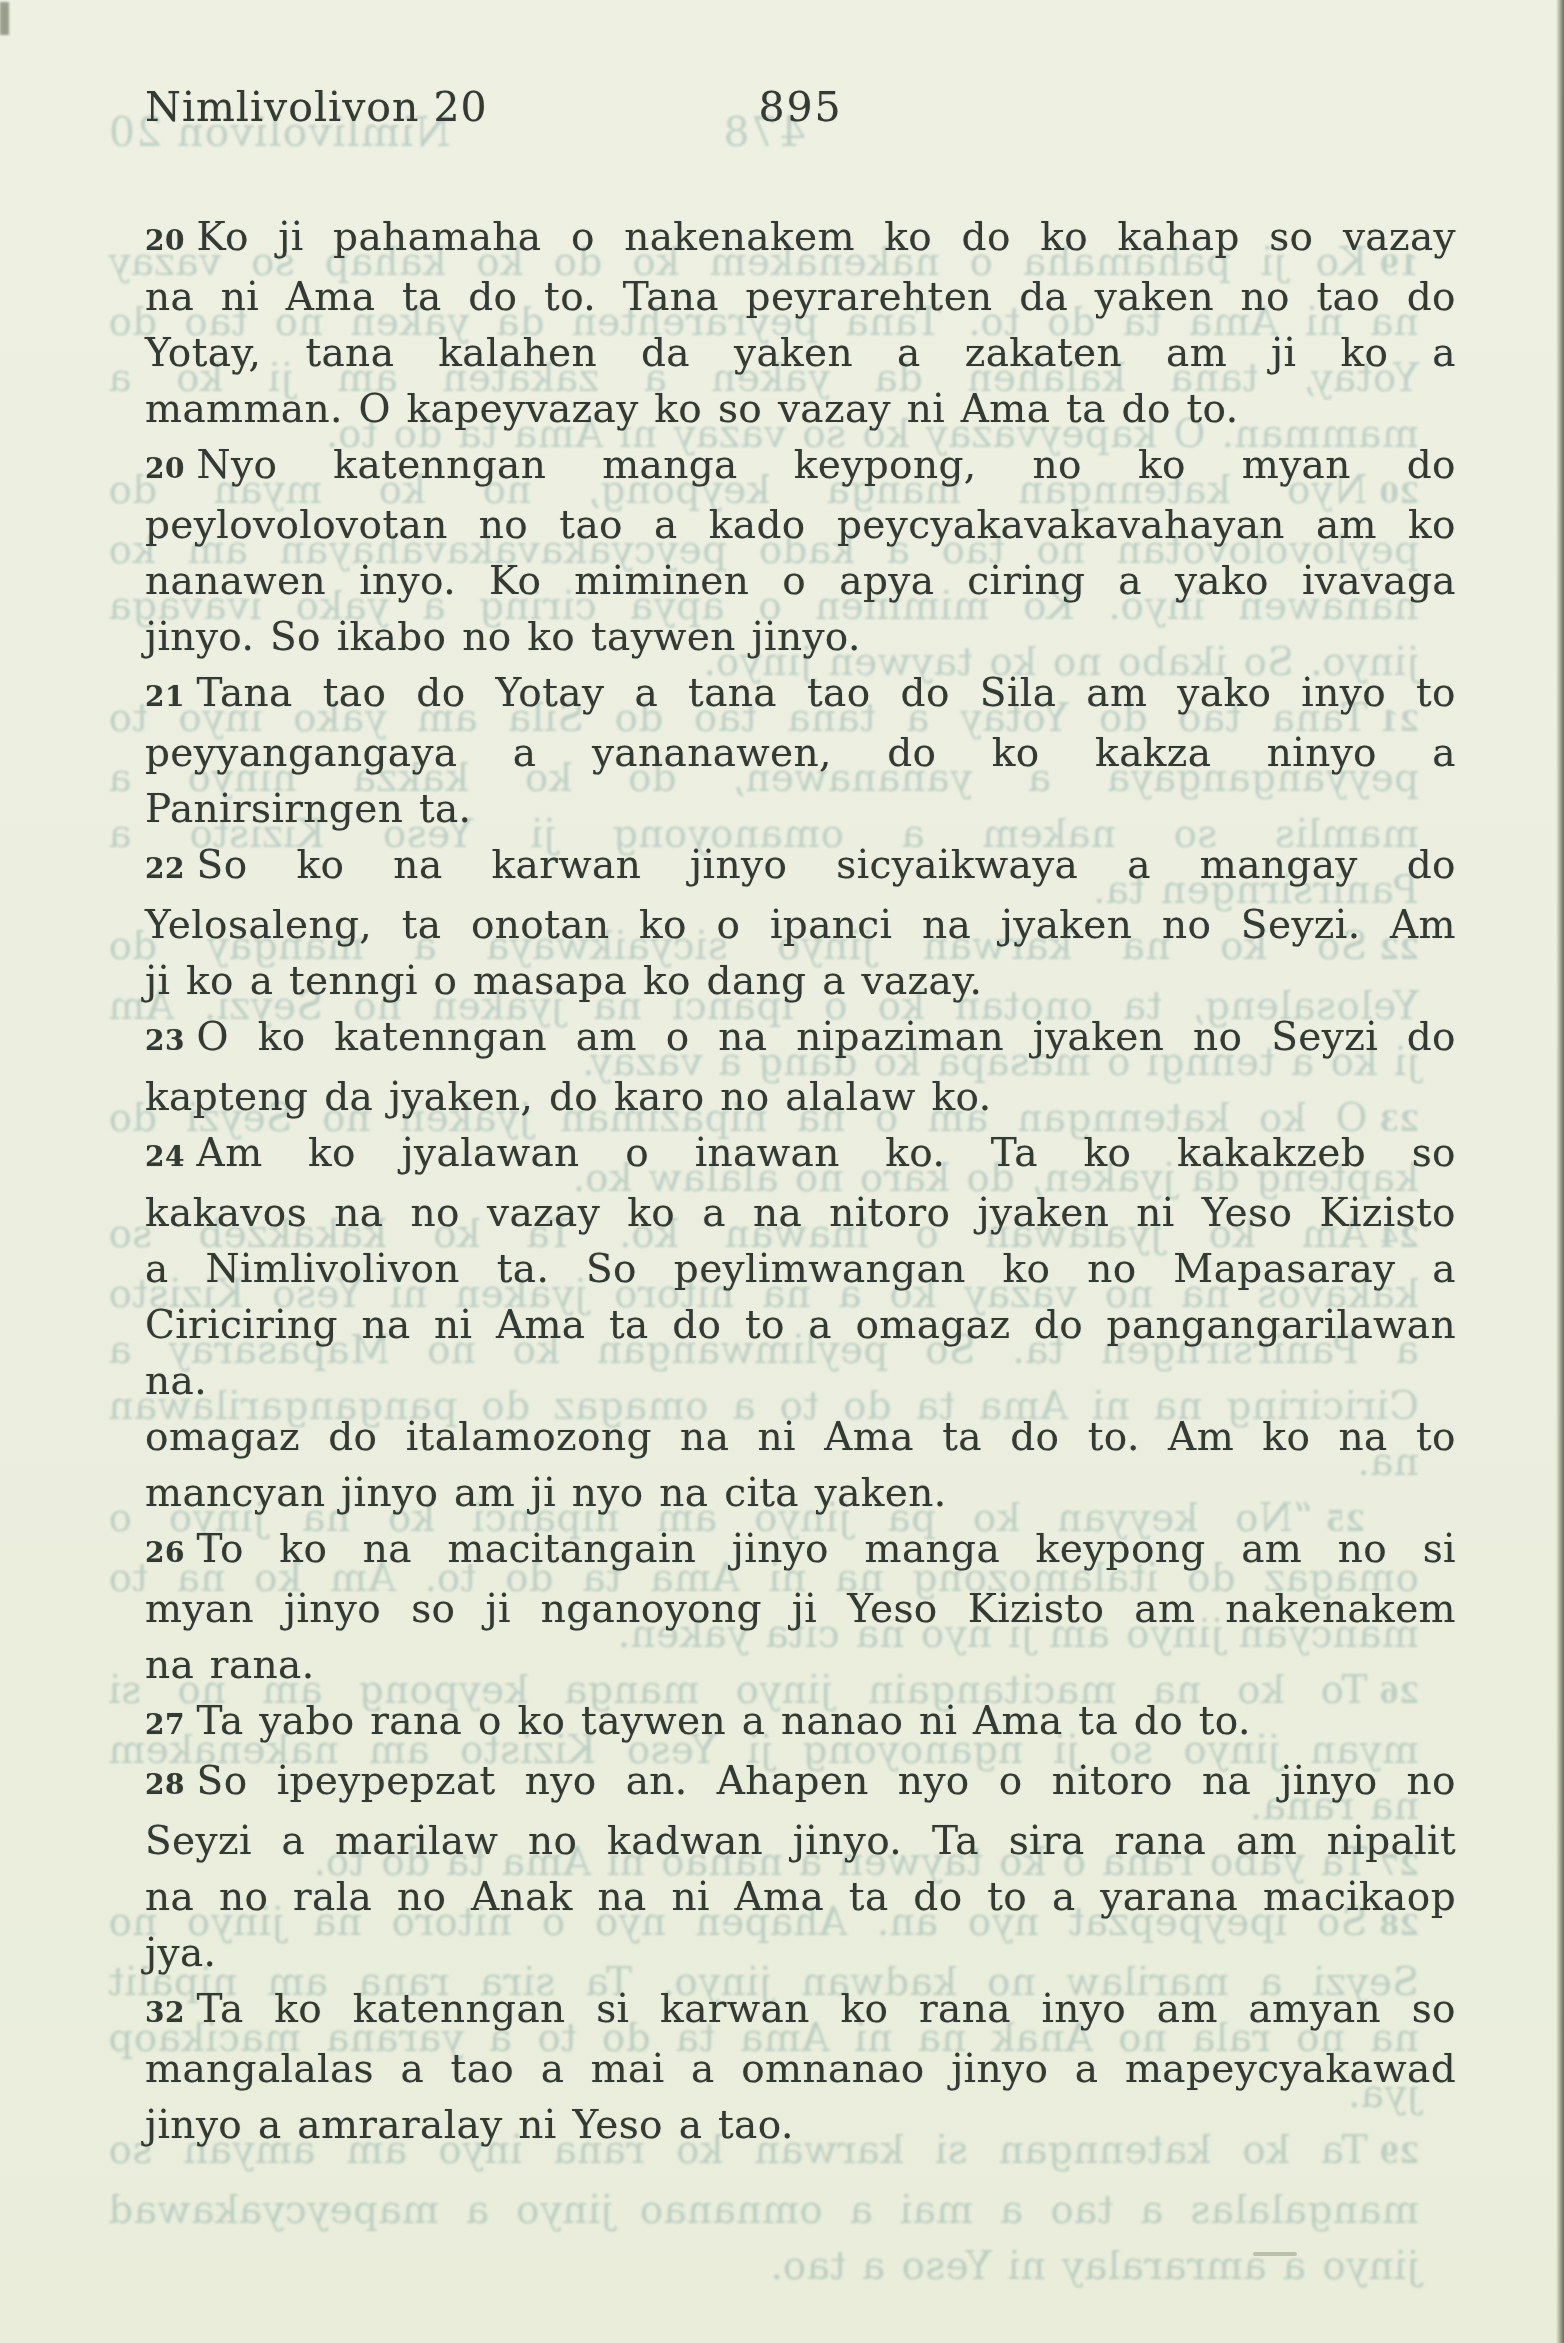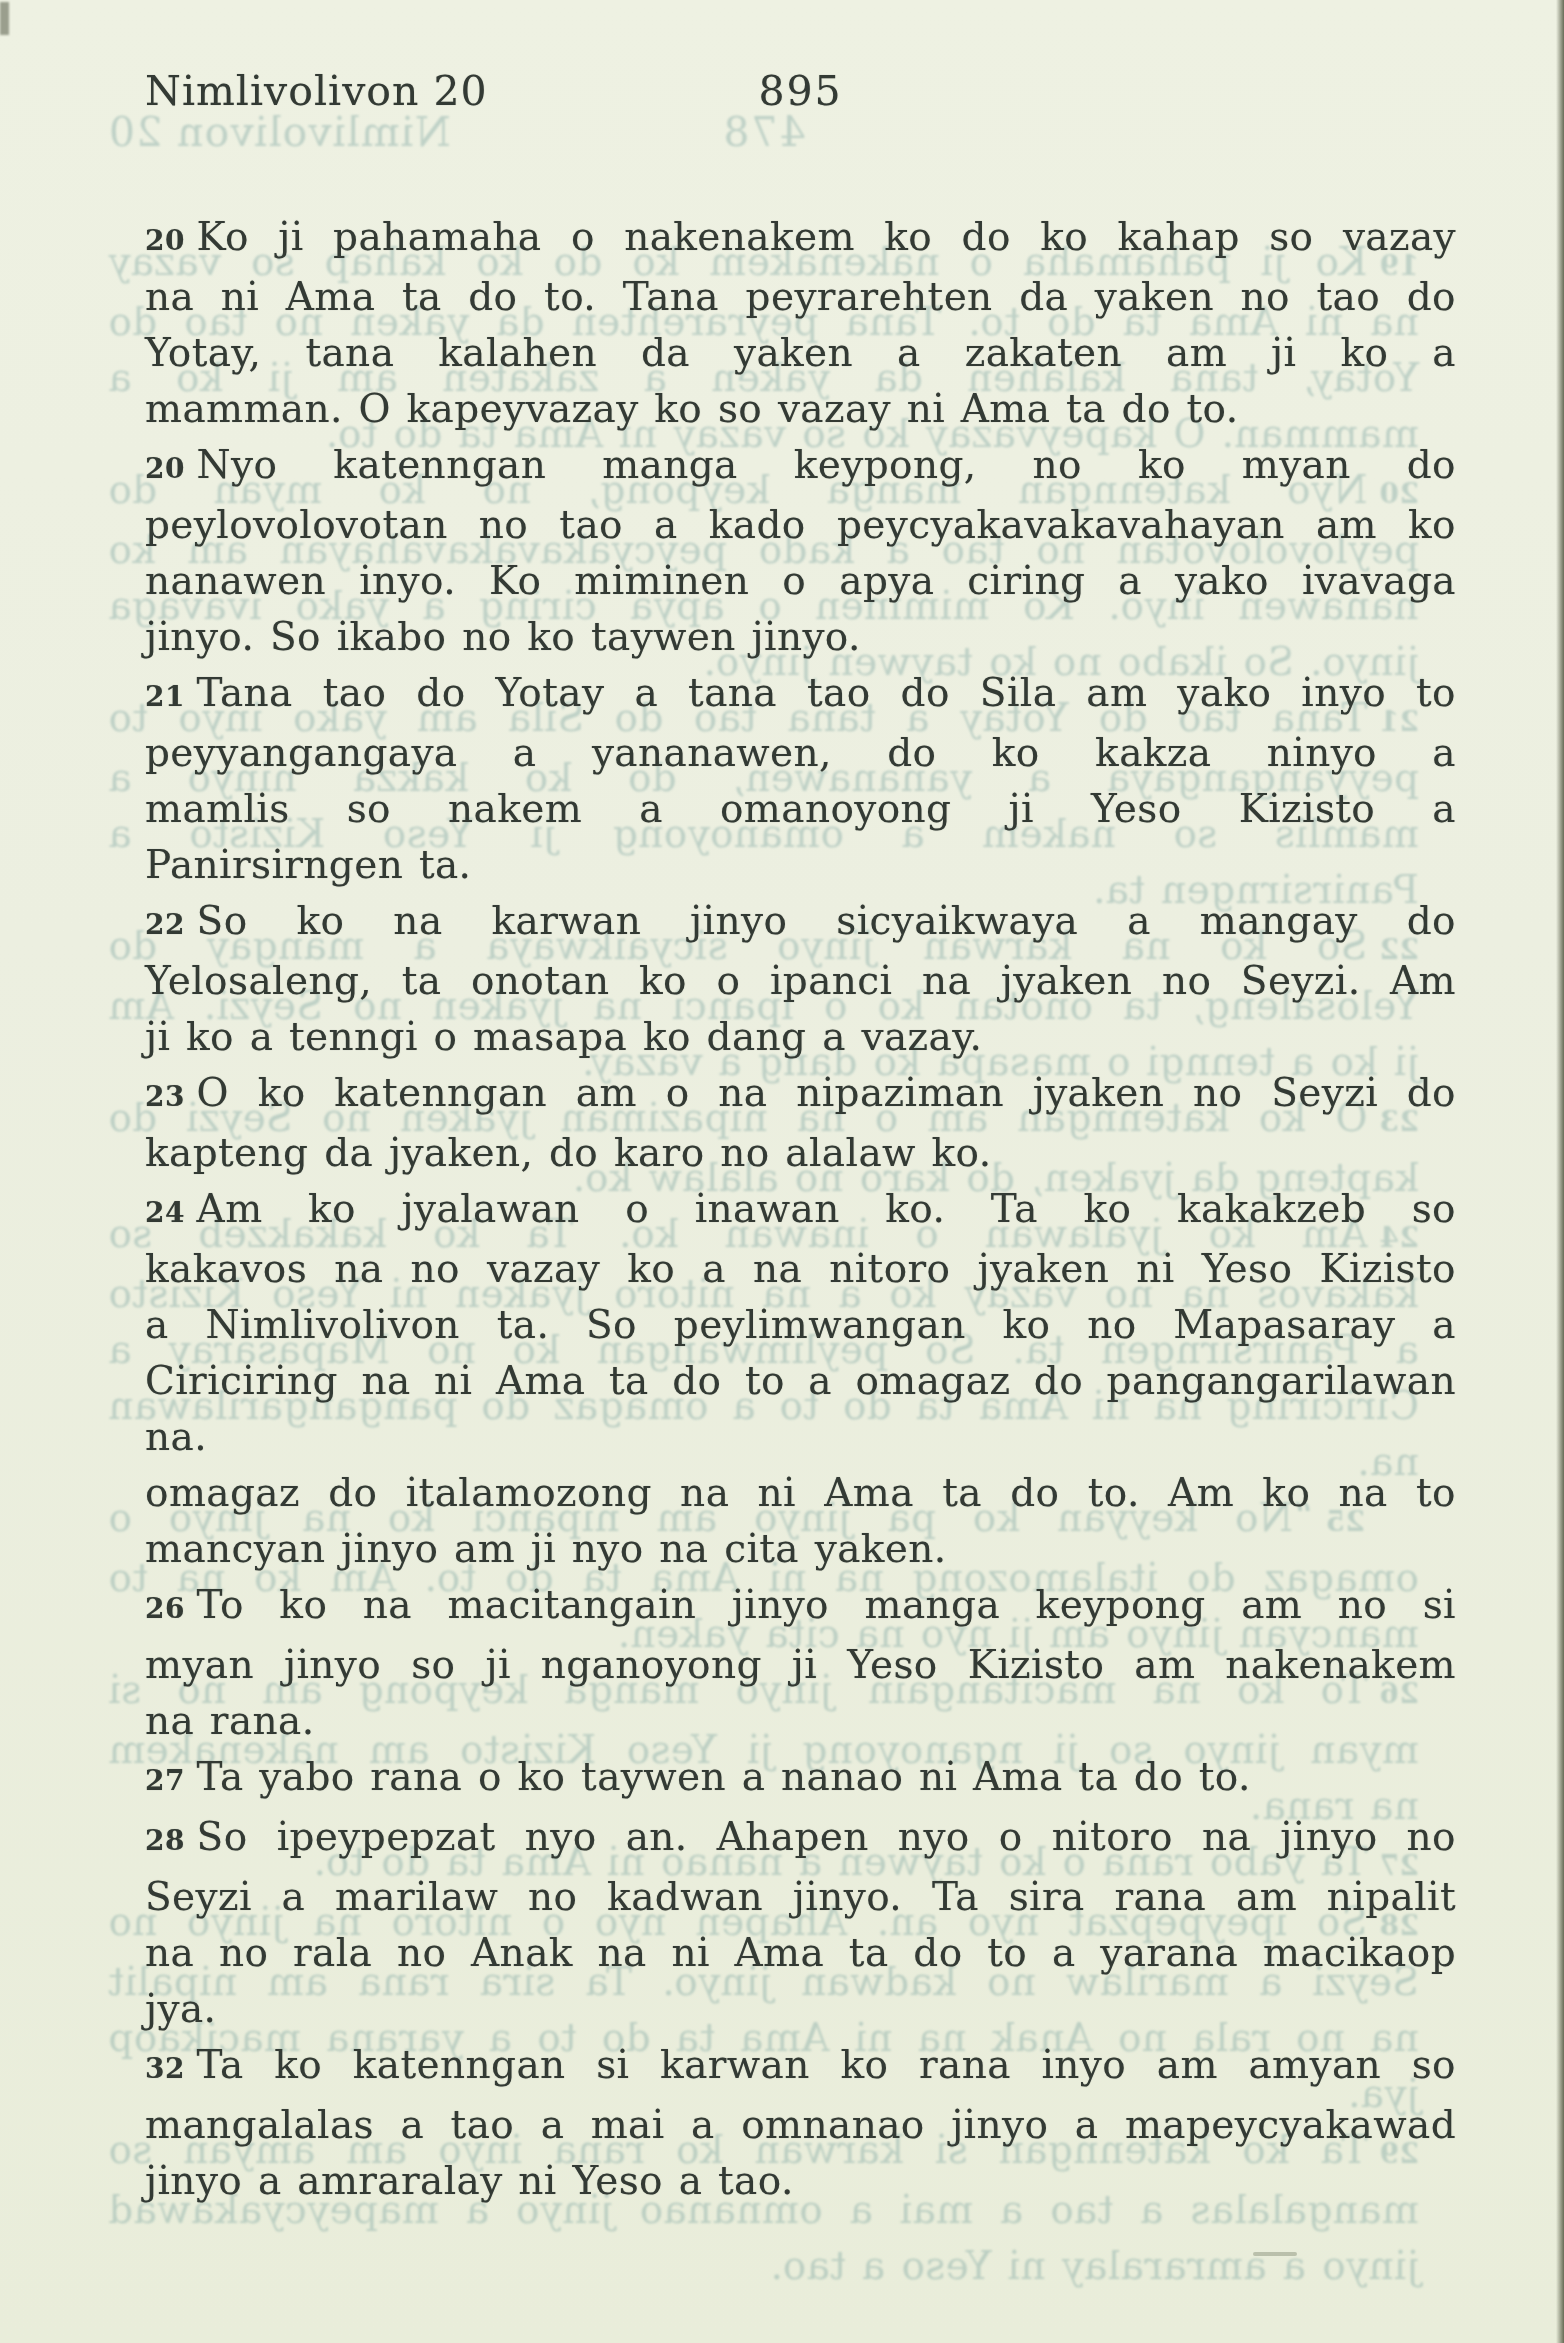--- a/index.html
+++ b/index.html
@@ -14,21 +14,21 @@
     background: linear-gradient(180deg, #eef1e2 0%, #ecefe0 40%, #e9edda 100%);
     font-family: "DejaVu Serif", serif;
     color: var(--ink, #333a34);
     overflow: hidden;
   }
   .content {
     position: absolute; inset: 0; z-index: 2;
     text-shadow: 0 0 1px rgba(40,48,42,0.35);
   }
   .header {
-    position: absolute; top: 67px; left: 145px;
+    position: absolute; top: 83px; left: 145px;
     width: 1311px; height: 50px;
     font-size: 41px;
   }
   .running-head {
     position: absolute; left: 0; top: 0;
     letter-spacing: 1px; white-space: nowrap;
   }
   .page-number {
     position: absolute; left: 0; top: 0; width: 100%;
     text-align: center; letter-spacing: 1.9px;
@@ -167,21 +167,20 @@
         </div>
         <div class="verse">
           <div class="line"><span class="vnum">20</span>Nyo katenngan manga keypong, no ko myan do</div>
           <div class="line">peylovolovotan no tao a kado peycyakavakavahayan am ko</div>
           <div class="line">nanawen inyo. Ko miminen o apya ciring a yako ivavaga</div>
           <div class="line last">jinyo. So ikabo no ko taywen jinyo.</div>
         </div>
         <div class="verse">
           <div class="line"><span class="vnum">21</span>Tana tao do Yotay a tana tao do Sila am yako inyo to</div>
           <div class="line">peyyangangaya a yananawen, do ko kakza ninyo a</div>
-          <div class="line">mamlis so nakem a omanoyong ji Yeso Kizisto a</div>
           <div class="line last">Panirsirngen ta.</div>
         </div>
         <div class="verse">
           <div class="line"><span class="vnum">22</span>So ko na karwan jinyo sicyaikwaya a mangay do</div>
           <div class="line">Yelosaleng, ta onotan ko o ipanci na jyaken no Seyzi. Am</div>
           <div class="line last">ji ko a tenngi o masapa ko dang a vazay.</div>
         </div>
         <div class="verse">
           <div class="line"><span class="vnum">23</span>O ko katenngan am o na nipaziman jyaken no Seyzi do</div>
           <div class="line last">kapteng da jyaken, do karo no alalaw ko.</div>

